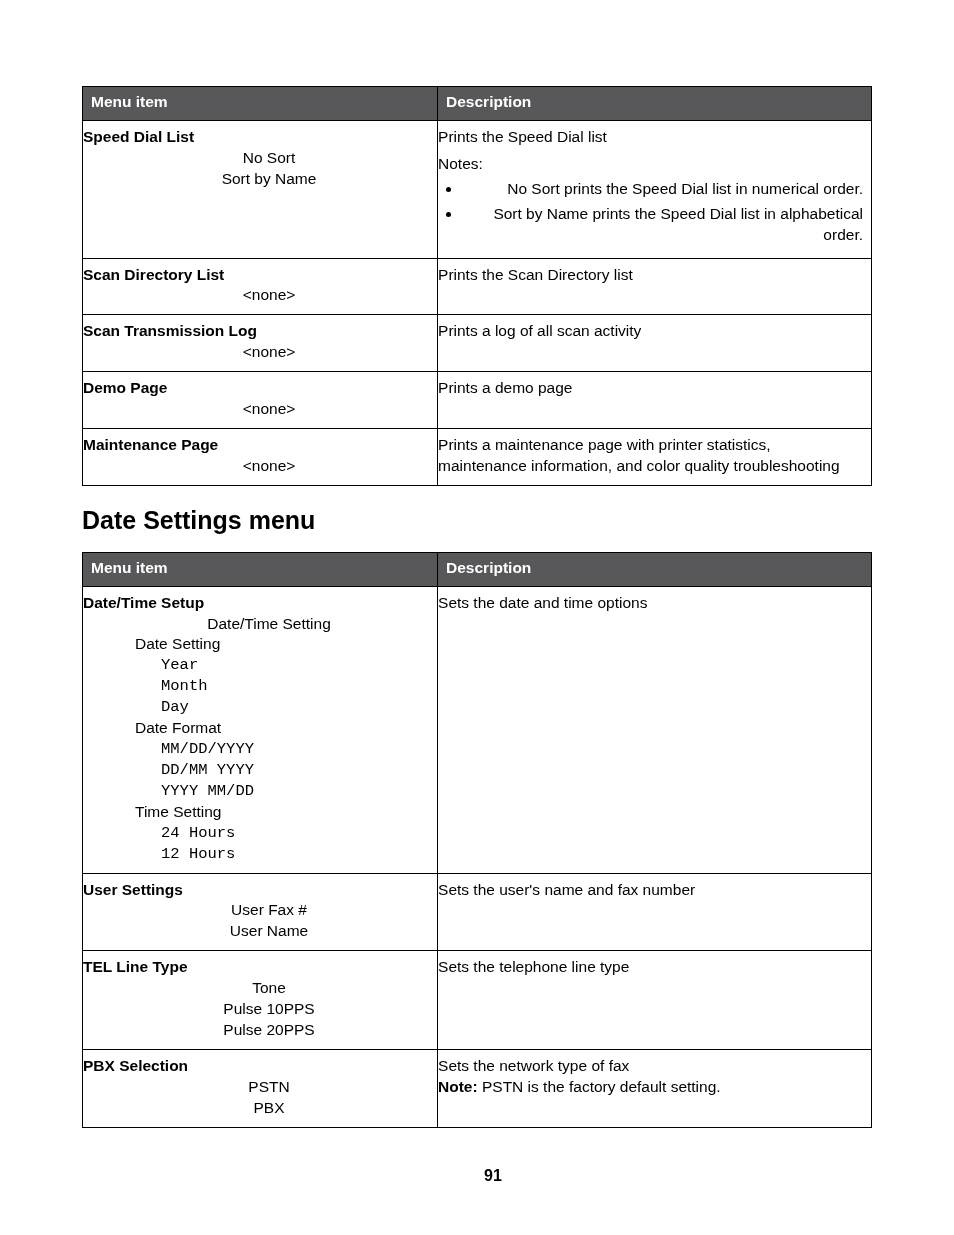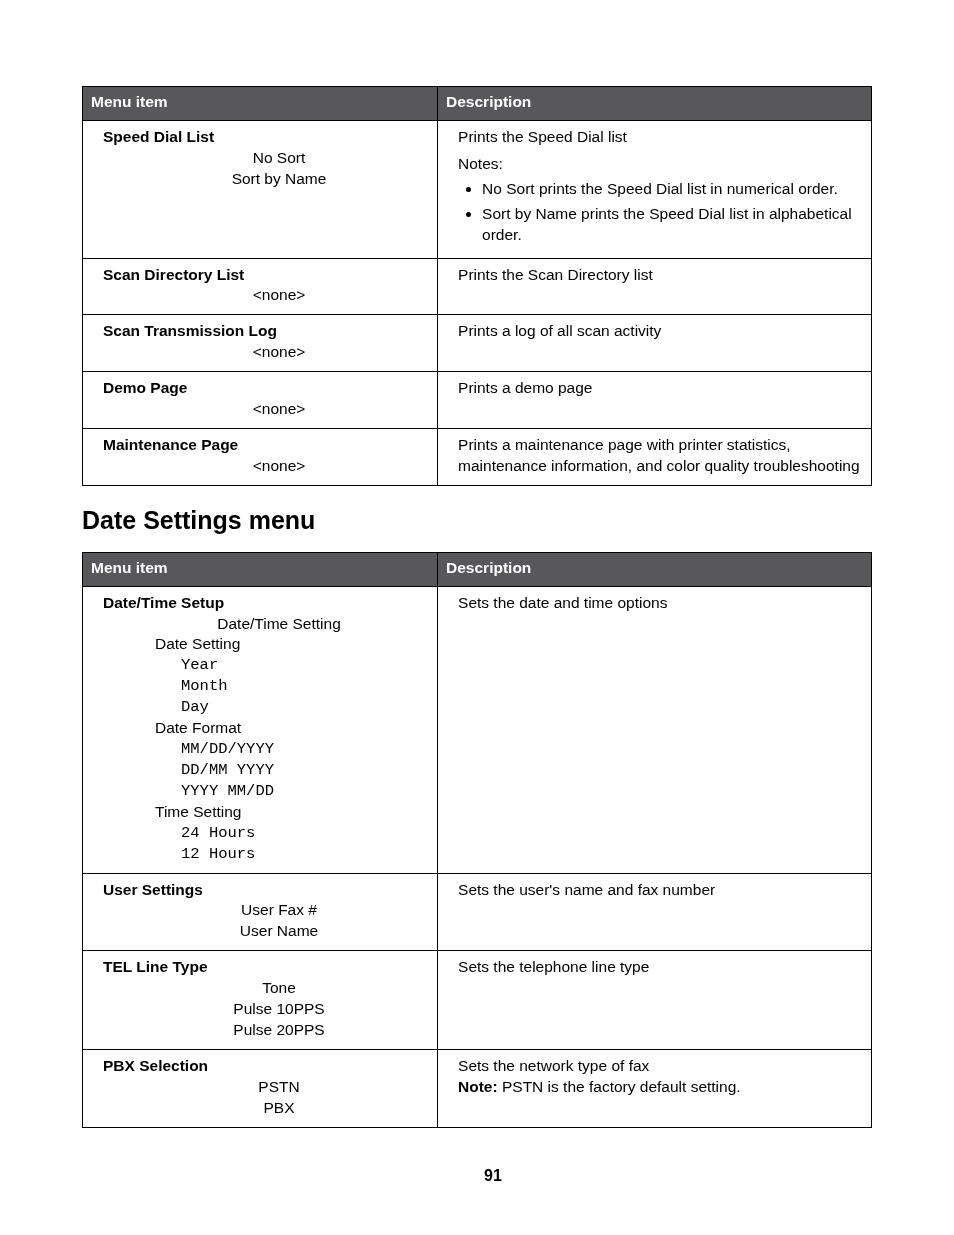--- a/index.html
+++ b/index.html
@@ -28,35 +28,36 @@
     color: #fff;
     text-align: left;
     font-weight: bold;
     padding: 5px 8px 7px 8px;
     border: 1.6px solid #000;
     font-size: 15.5px;
   }
   table.menu-table td {
     border: 1.6px solid #000;
     vertical-align: top;
-    padding: 6px 8px 8px 20px;
+    padding: 6px 8px 8px 0;
   }
   table.menu-table col.col-left { width: 45%; }
   table.menu-table col.col-right { width: 55%; }
   .item-title { font-weight: bold; }
   .ind1 { padding-left: 26px; display: block; text-align: center; }
   .ind2 { padding-left: 52px; display: block; }
   .ind3 { padding-left: 78px; display: block; font-family: Liberation Mono, monospace; }
   .notes-label { font-weight: normal; margin-top: 6px; display: block; }
   ul.notes-list {
     margin: 4px 0 0 0;
     padding-left: 24px;
   }
   ul.notes-list li {
     margin-bottom: 4px;
+    text-align: right;
   }
   h2.section-heading {
     font-size: 25px;
     font-weight: bold;
     margin: 18px 0 14px 0;
   }
   .inline-note-label { font-weight: bold; }
   .page-number {
     position: absolute;
     bottom: 48px;

